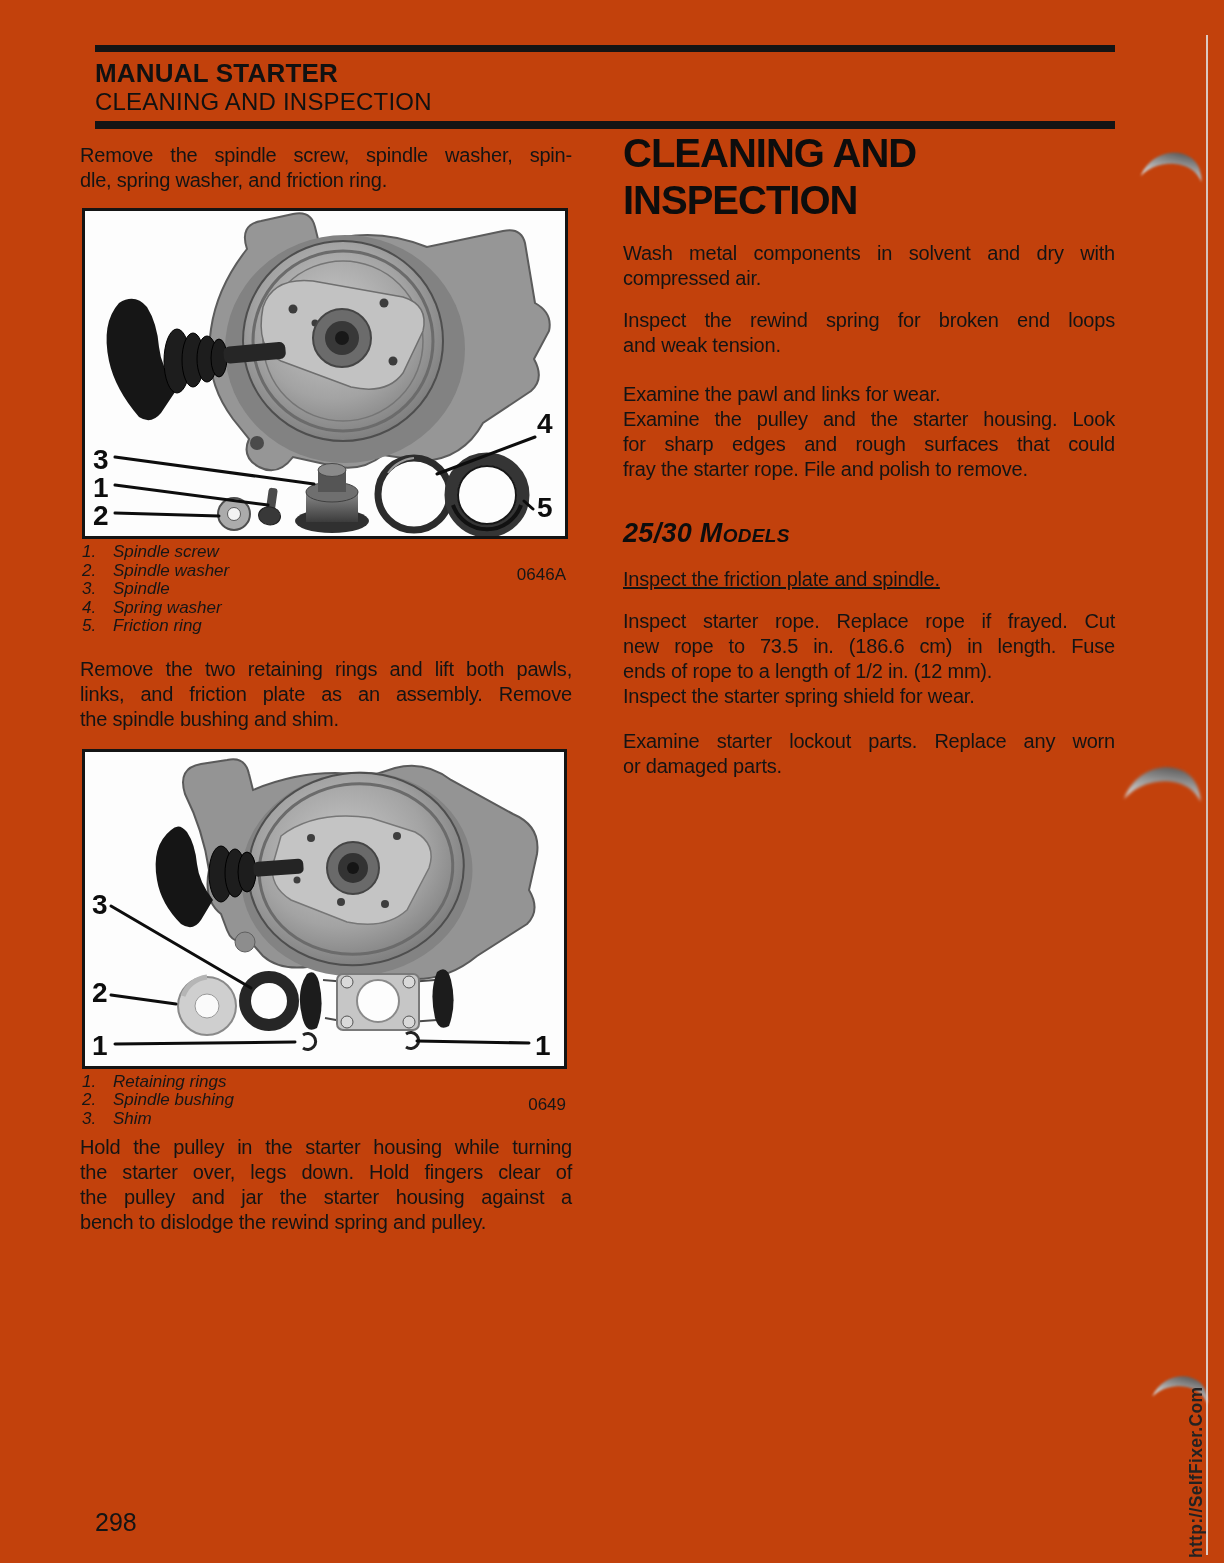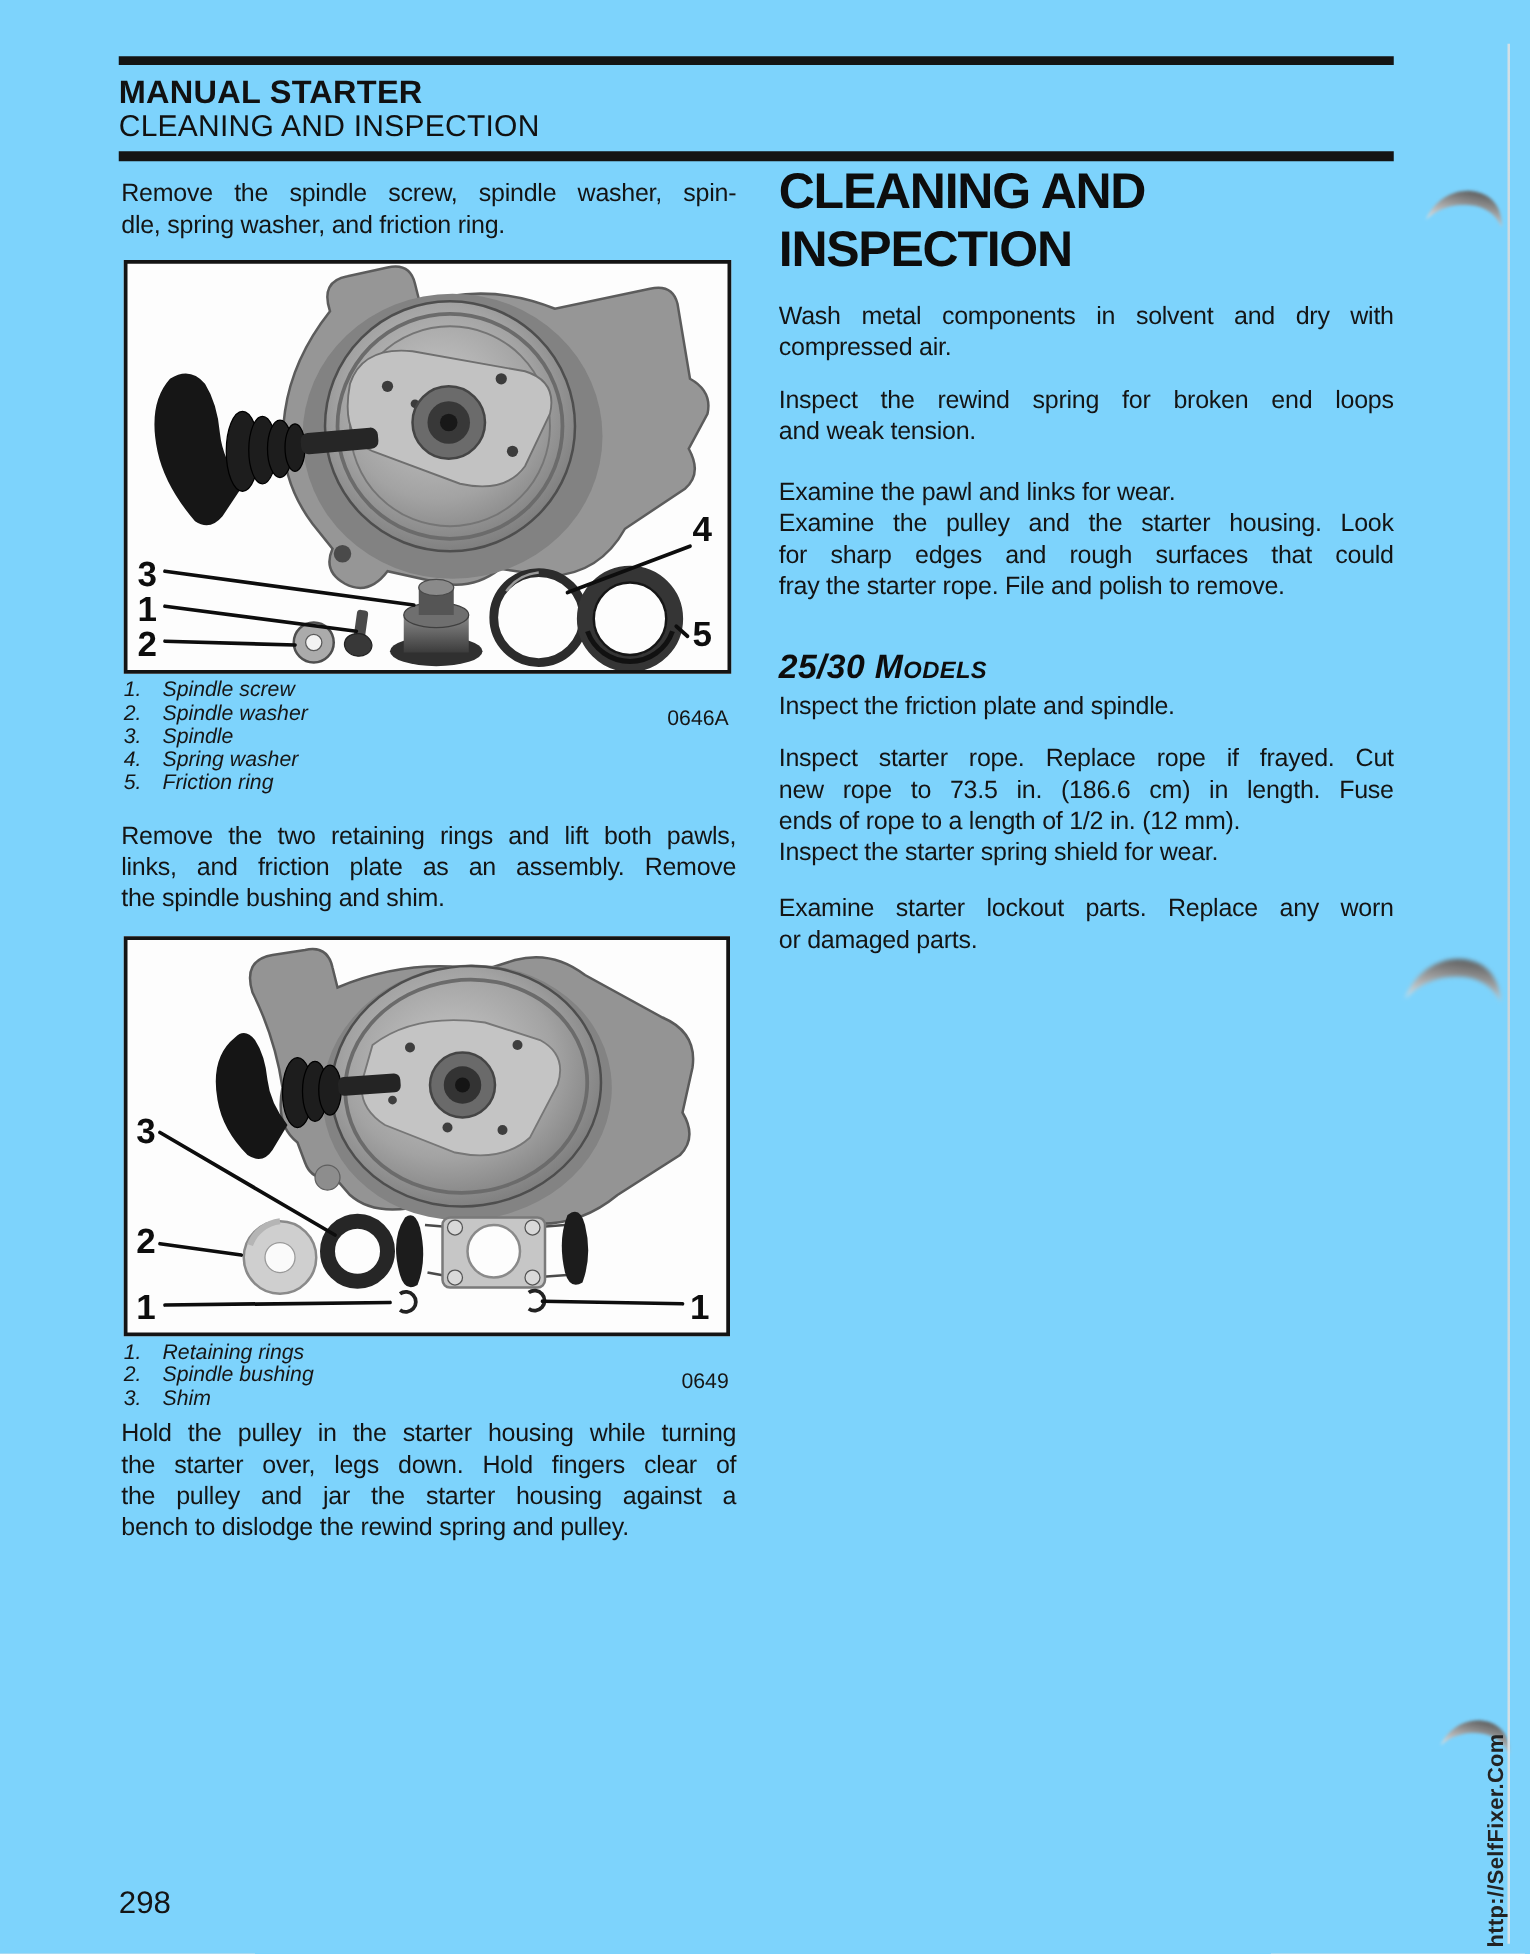--- a/index.html
+++ b/index.html
@@ -1,39 +1,39 @@
 <!DOCTYPE html>
 <html><head>
 <meta charset="utf-8">
 <style>
   html,body{margin:0;padding:0;background:#e8e8e8;}
-  .page{position:relative;width:1224px;height:1563px;background:#7dd3fc;overflow:hidden;
+  .page{position:relative;width:1224px;height:1563px;background:#c2410c;overflow:hidden;
         font-family:"Liberation Sans",sans-serif;color:#111;}
 
   
   .hdr{position:absolute;left:95px;top:45px;width:1020px;}
   .rule{background:#141414;height:7px;}
   .rule2{background:#141414;height:8px;margin-top:5px;}
   .hdr-chapter{font-size:26px;font-weight:bold;line-height:30px;margin-top:6px;letter-spacing:.2px;}
   .hdr-section{font-size:24px;line-height:28px;letter-spacing:.2px;}
 
   
-  .col-left{position:absolute;left:97px;top:143px;width:492px;}
+  .col-left{position:absolute;left:80px;top:143px;width:492px;}
   .col-right{position:absolute;left:623px;top:130px;width:492px;}
 
   .para{font-size:20px;line-height:25px;letter-spacing:-.2px;color:#141414;}
   .para .tline{text-align:justify;text-align-last:justify;}
   .para .tline:last-child{text-align-last:left;}
 
   .big-title{font-size:40px;line-height:47px;font-weight:bold;letter-spacing:-1px;color:#0d0d0d;}
   .sub-heading{font-size:27px;line-height:30px;font-weight:bold;font-style:italic;
                font-variant:small-caps;letter-spacing:.3px;color:#0d0d0d;}
 
   .mt17{margin-top:17px;} .mt16{margin-top:24px;} .mt21{}
-  .mt36{margin-top:36px;} .mt3{margin-top:5px;} .mt18{} .mt20{margin-top:20px;}
+  .mt36{margin-top:36px;} .mt3{margin-top:19px;text-decoration:underline;} .mt18{} .mt20{margin-top:20px;}
 
   
   .figure{position:relative;margin-left:2px;border:3px solid #141414;background:#fdfdfd;}
   .fig1{width:480px;height:325px;margin-top:15px;}
   .fig2{width:479px;height:314px;margin-top:17px;}
   .figsvg{display:block;}
 
   .caption{position:relative;margin-top:4px;margin-left:2px;}
   .cap-row{display:flex;font-style:italic;font-size:17px;line-height:18.5px;color:#161616;}
   .cap-num{width:31px;flex:none;}

